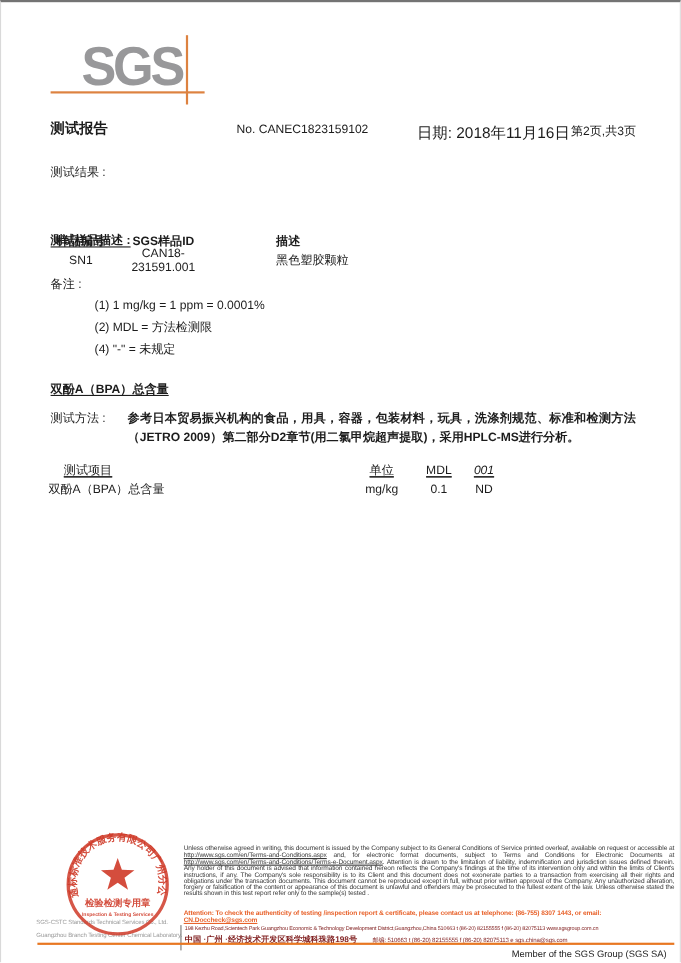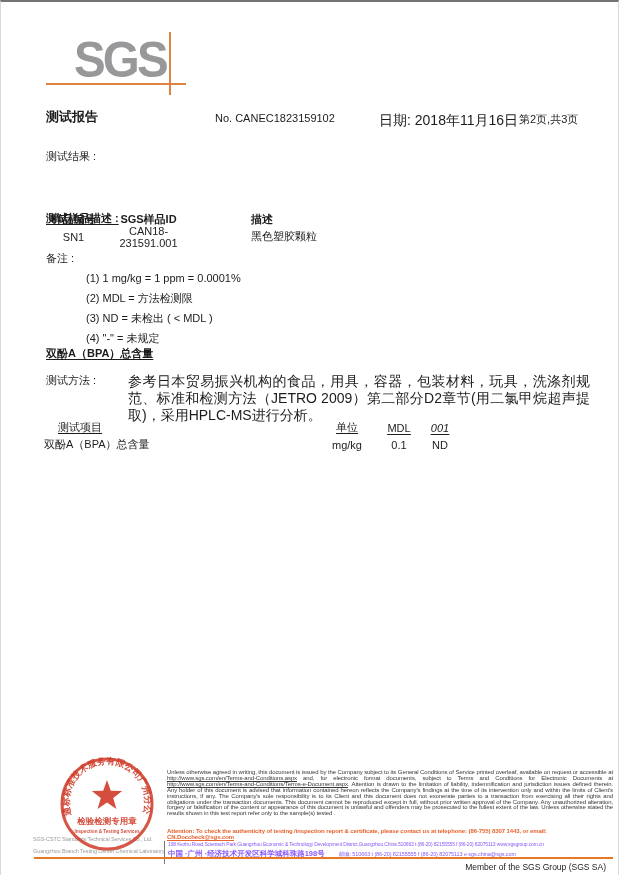--- a/index.html
+++ b/index.html
@@ -36,21 +36,21 @@
   .sample-table{left:45px;top:209px;font-size:11px;}
   .sample-table .trow{display:flex;height:17px;align-items:center;}
   .sample-table .c1{width:55px;text-align:center;}
   .sample-table .c2{width:95px;text-align:center;}
   .sample-table .c3{margin-left:55px;text-align:left;}
   .sample-table .hdr{font-weight:bold;}
   .remarks-label{left:45px;top:249px;font-size:11px;}
   .remarks-list{left:85px;top:266px;font-size:11px;line-height:20px;}
   .bpa-heading{left:45px;top:344px;font-size:11px;font-weight:bold;text-decoration:underline;text-underline-offset:2px;}
   .method-label{left:45px;top:371px;font-size:11px;}
-  .method-text{left:127px;top:371px;width:462px;font-size:14px;line-height:17px;text-align:justify;}
+  .method-text{left:115px;top:371px;width:462px;font-size:11px;line-height:17px;text-align:justify;font-weight:bold;}
   .result-table{left:43px;top:417px;font-size:11px;}
   .result-table .trow{display:flex;height:17px;align-items:center;}
   .result-table .ci{width:272px;text-align:left;}
   .result-table .cu{width:62px;text-align:center;}
   .result-table .cm{width:42px;text-align:center;}
   .result-table .cr{width:40px;text-align:center;}
   .result-table .hdr .ci span{margin-left:14px;}
   .result-table .hdr span{text-decoration:underline;text-underline-offset:2px;}
   .result-table .hdr .cr span{font-style:italic;}
   
@@ -60,21 +60,21 @@
     color:#3a3a3a;text-align:justify;
   }
   .disclaimer .link{text-decoration:underline;}
   .attention{
     left:166px;top:826px;width:446px;
     font-size:6px;line-height:6.2px;letter-spacing:-0.1px;
     font-weight:bold;color:#e8632c;
   }
   .attention .email{text-decoration:underline;}
   .addr-divider{left:163px;top:839px;width:1px;height:23px;background:#777;}
-  .address{left:167px;top:839px;width:445px;color:#8b5cf6;}
+  .address{left:167px;top:839px;width:445px;color:#7f1d1d;}
   .address .l1{font-size:5px;letter-spacing:-0.15px;white-space:nowrap;overflow:hidden;}
   .address .l2{display:flex;align-items:baseline;margin-top:2px;white-space:nowrap;overflow:hidden;}
   .address .l2 .cn{font-size:7.5px;font-weight:bold;}
   .address .l2 .rest{font-size:5.5px;margin-left:14px;letter-spacing:-0.1px;}
   .company-lines{left:32px;top:831px;font-size:5.5px;line-height:12px;color:#9b9b9b;letter-spacing:-0.1px;white-space:nowrap;}
   .stamp{left:50px;top:752px;}
   .orange-rule{left:33px;top:855px;width:579px;height:2px;background:#e87722;}
   .member-line{right:12px;top:860px;font-size:8.5px;color:#1c1c1c;}
 </style>
 </head>
@@ -104,21 +104,20 @@
       <span class="c1">SN1</span>
       <span class="c2">CAN18-231591.001</span>
       <span class="c3">黑色塑胶颗粒</span>
     </div>
   </div>
 
   <div class="abs remarks-label">备注 :</div>
   <div class="abs remarks-list">
     <div>(1) 1 mg/kg = 1 ppm = 0.0001%</div>
     <div>(2) MDL = 方法检测限</div>
-    <div>(3) ND = 未检出 ( &lt; MDL )</div>
     <div>(4) "-" = 未规定</div>
   </div>
 
   <div class="abs bpa-heading">双酚A（BPA）总含量</div>
   <div class="abs method-label">测试方法 :</div>
   <div class="abs method-text">参考日本贸易振兴机构的食品，用具，容器，包装材料，玩具，洗涤剂规范、标准和检测方法（JETRO 2009）第二部分D2章节(用二氯甲烷超声提取)，采用HPLC-MS进行分析。</div>
 
   <div class="abs result-table">
     <div class="trow hdr">
       <span class="ci"><span>测试项目</span></span>

